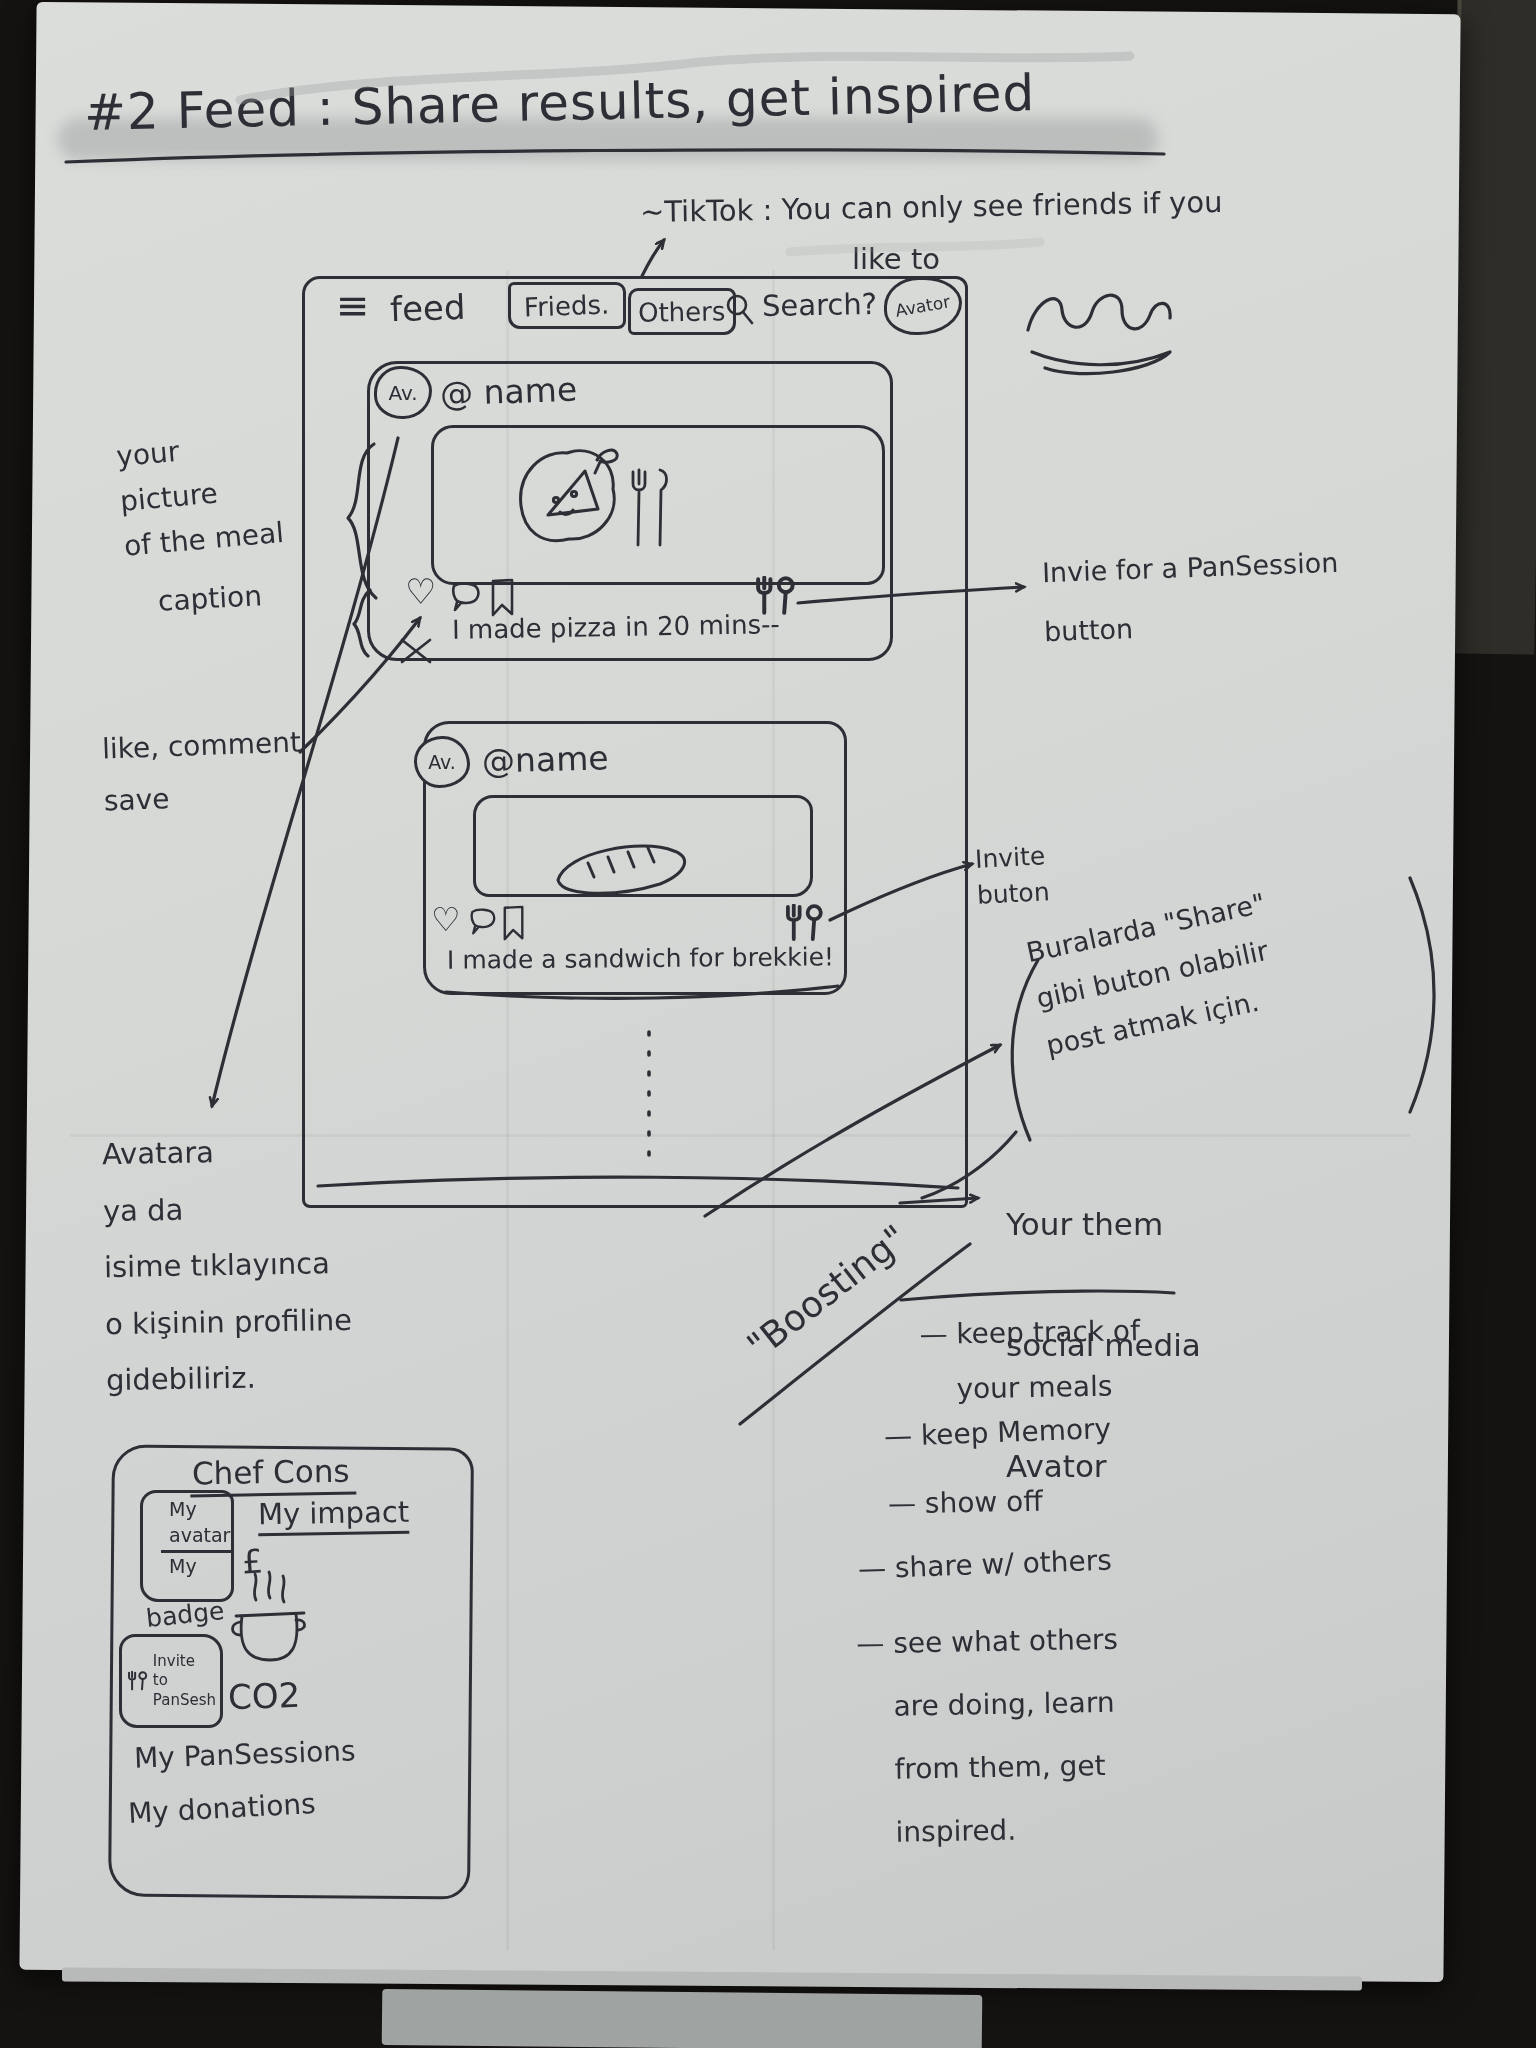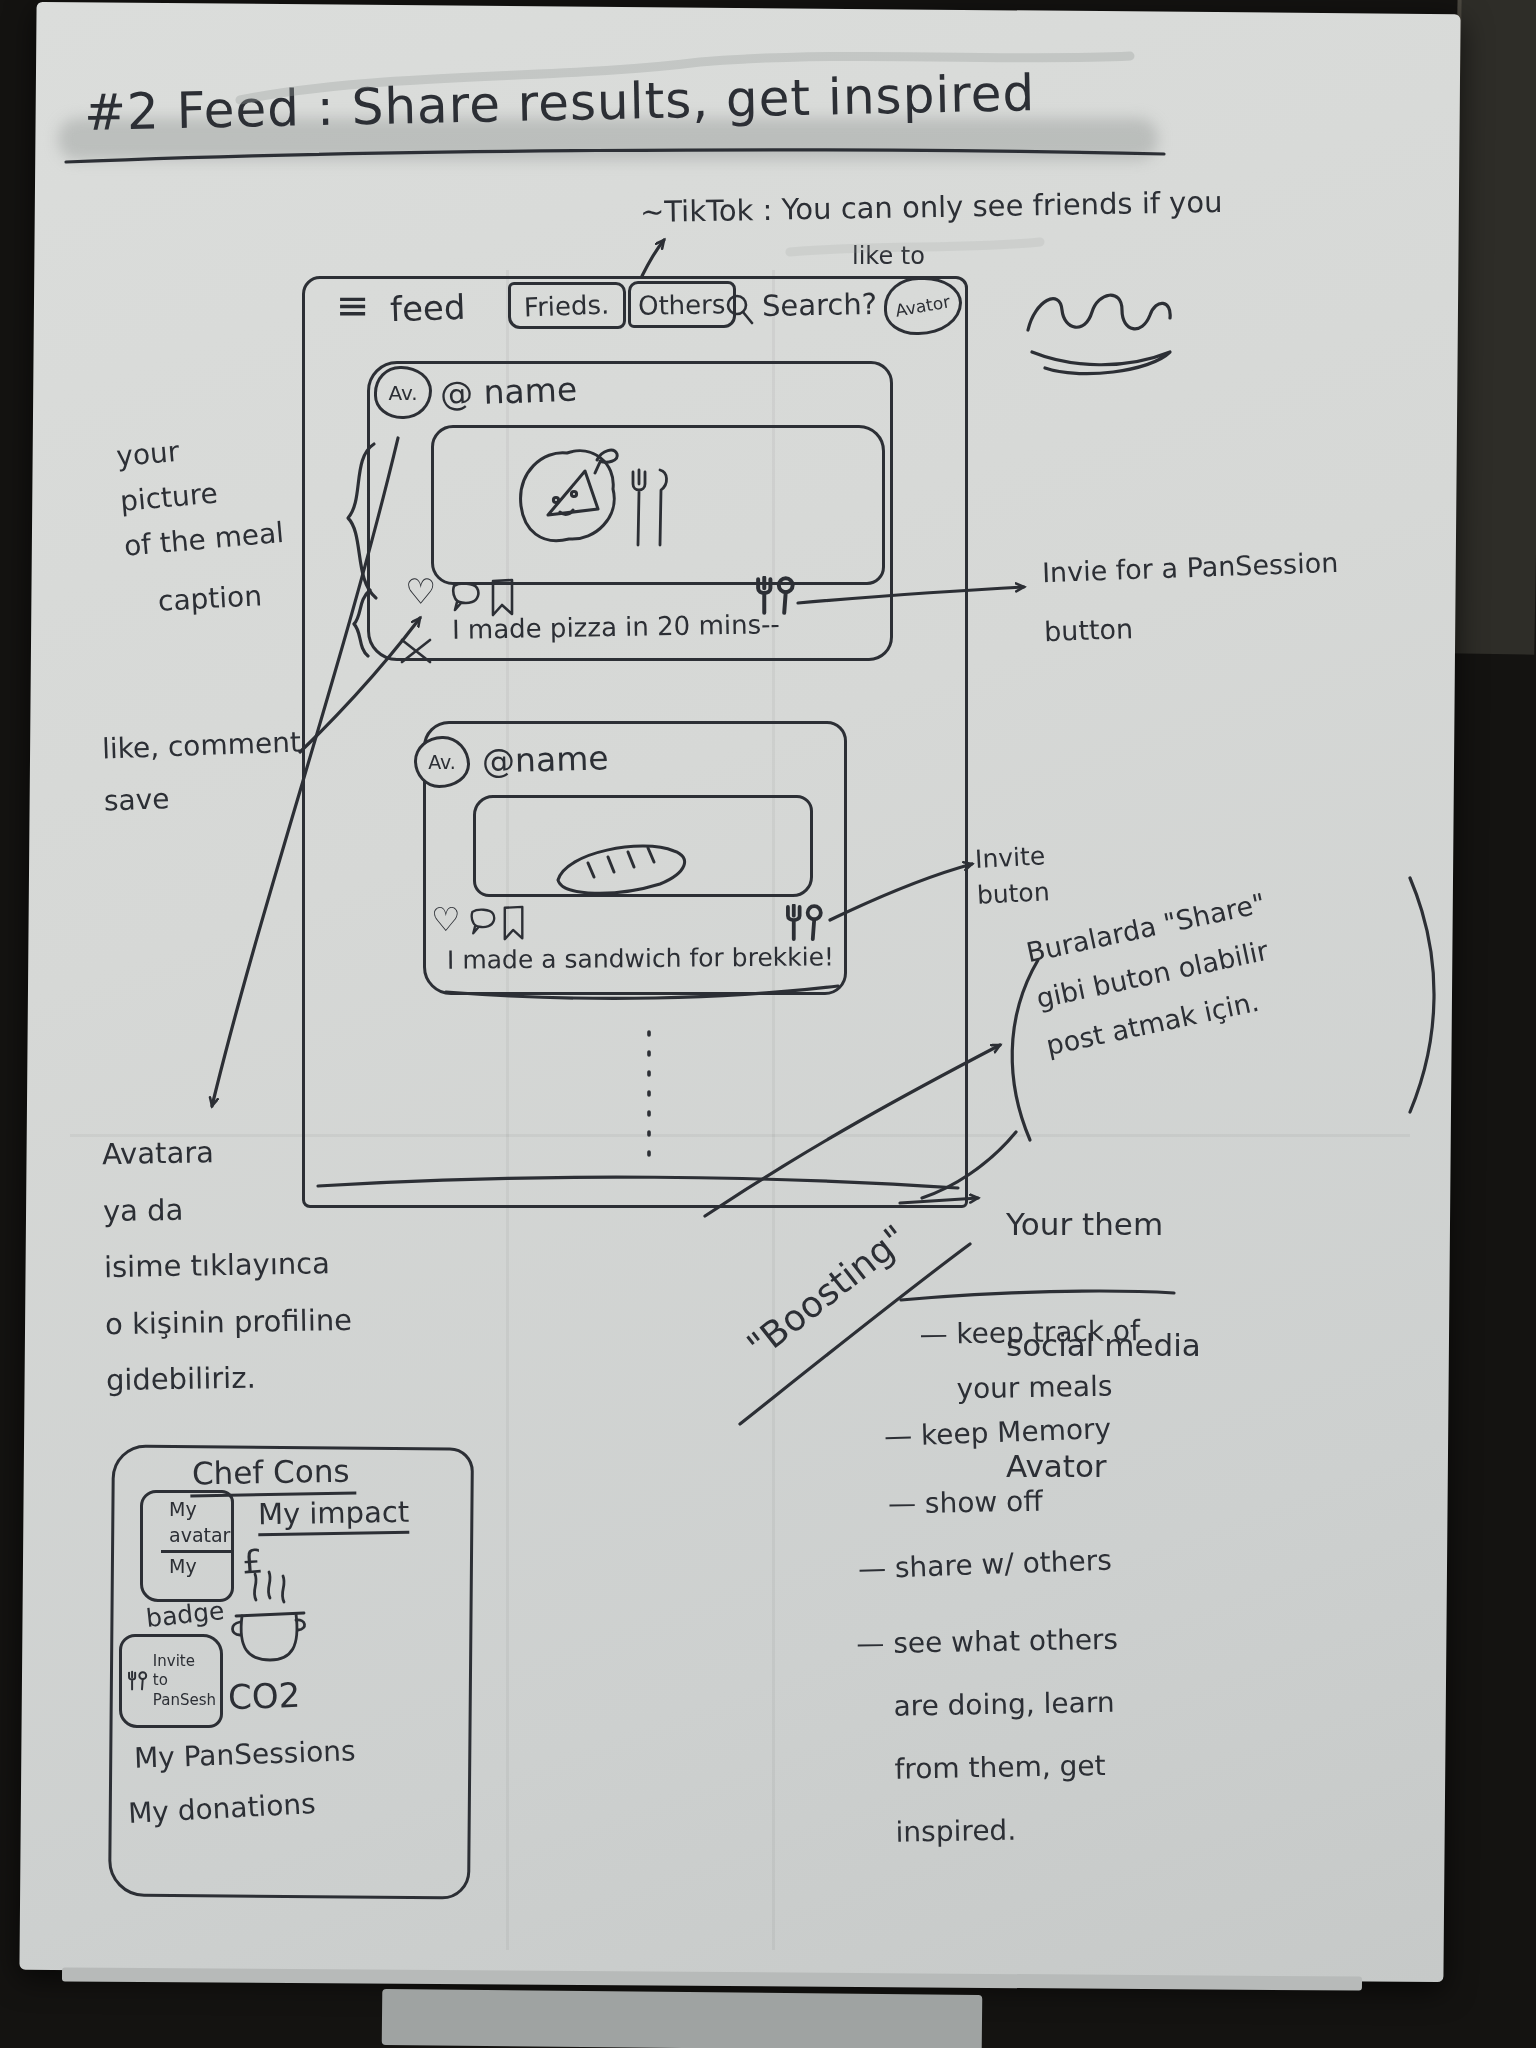--- a/index.html
+++ b/index.html
@@ -28,31 +28,31 @@
 
 <div class="abs crease" style="left:506px;top:270px;width:3px;height:1680px;"></div>
 <div class="abs crease" style="left:772px;top:270px;width:3px;height:1680px;"></div>
 <div class="abs crease" style="left:70px;top:1134px;width:1340px;height:3px;"></div>
 
 <div class="abs" style="left:58px;top:118px;width:1100px;height:42px;background:rgba(150,156,153,.45);filter:blur(7px);border-radius:20px;"></div>
 
 <div class="abs hw" style="left:84px;top:74px;font-size:50px;letter-spacing:1px;transform:rotate(-1.2deg);">#2 Feed : Share results, get inspired</div>
 
 <div class="abs hw" style="left:640px;top:190px;font-size:29px;transform:rotate(-1deg);">~TikTok : You can only see friends if you</div>
-<div class="abs hw" style="left:852px;top:242px;font-size:24px;">like to</div>
+<div class="abs hw" style="left:852px;top:242px;font-size:29px;">like to</div>
 
 <div class="abs sketch-box" style="left:302px;top:276px;width:666px;height:932px;border-radius:18px 12px 6px 8px;border-width:3.4px;"></div>
 
 <div class="abs hw" style="left:336px;top:282px;font-size:40px;">≡</div>
 <div class="abs hw" style="left:390px;top:288px;font-size:34px;transform:rotate(-2deg);">feed</div>
 
 <div class="abs sketch-box" style="left:508px;top:282px;width:118px;height:47px;border-radius:6px 10px 8px 12px;display:flex;align-items:center;justify-content:center;">
   <span class="hw" style="font-size:26px;transform:rotate(-2deg);">Frieds.</span>
 </div>
-<div class="abs sketch-box" style="left:628px;top:281px;width:108px;height:47px;border-radius:10px 8px 12px 6px;display:flex;align-items:center;justify-content:center;text-align:center;">
+<div class="abs sketch-box" style="left:628px;top:288px;width:108px;height:47px;border-radius:10px 8px 12px 6px;display:flex;align-items:center;justify-content:center;text-align:center;">
   <span class="hw" style="font-size:26px;transform:rotate(-1deg);">Others</span>
 </div>
 
 <svg class="abs ic" style="left:724px;top:292px;" width="34" height="36" viewBox="0 0 34 36">
   <circle cx="13" cy="13" r="9"></circle>
     <path d="M19,20 L28,31"></path>
 </svg>
 <div class="abs hw" style="left:762px;top:288px;font-size:29px;transform:rotate(-1deg);">Search?</div>
 
 <div class="abs sketch-box" style="left:884px;top:277px;width:78px;height:58px;border-radius:48% 52% 60% 45% / 55% 48% 60% 45%;display:flex;align-items:center;justify-content:center;">

